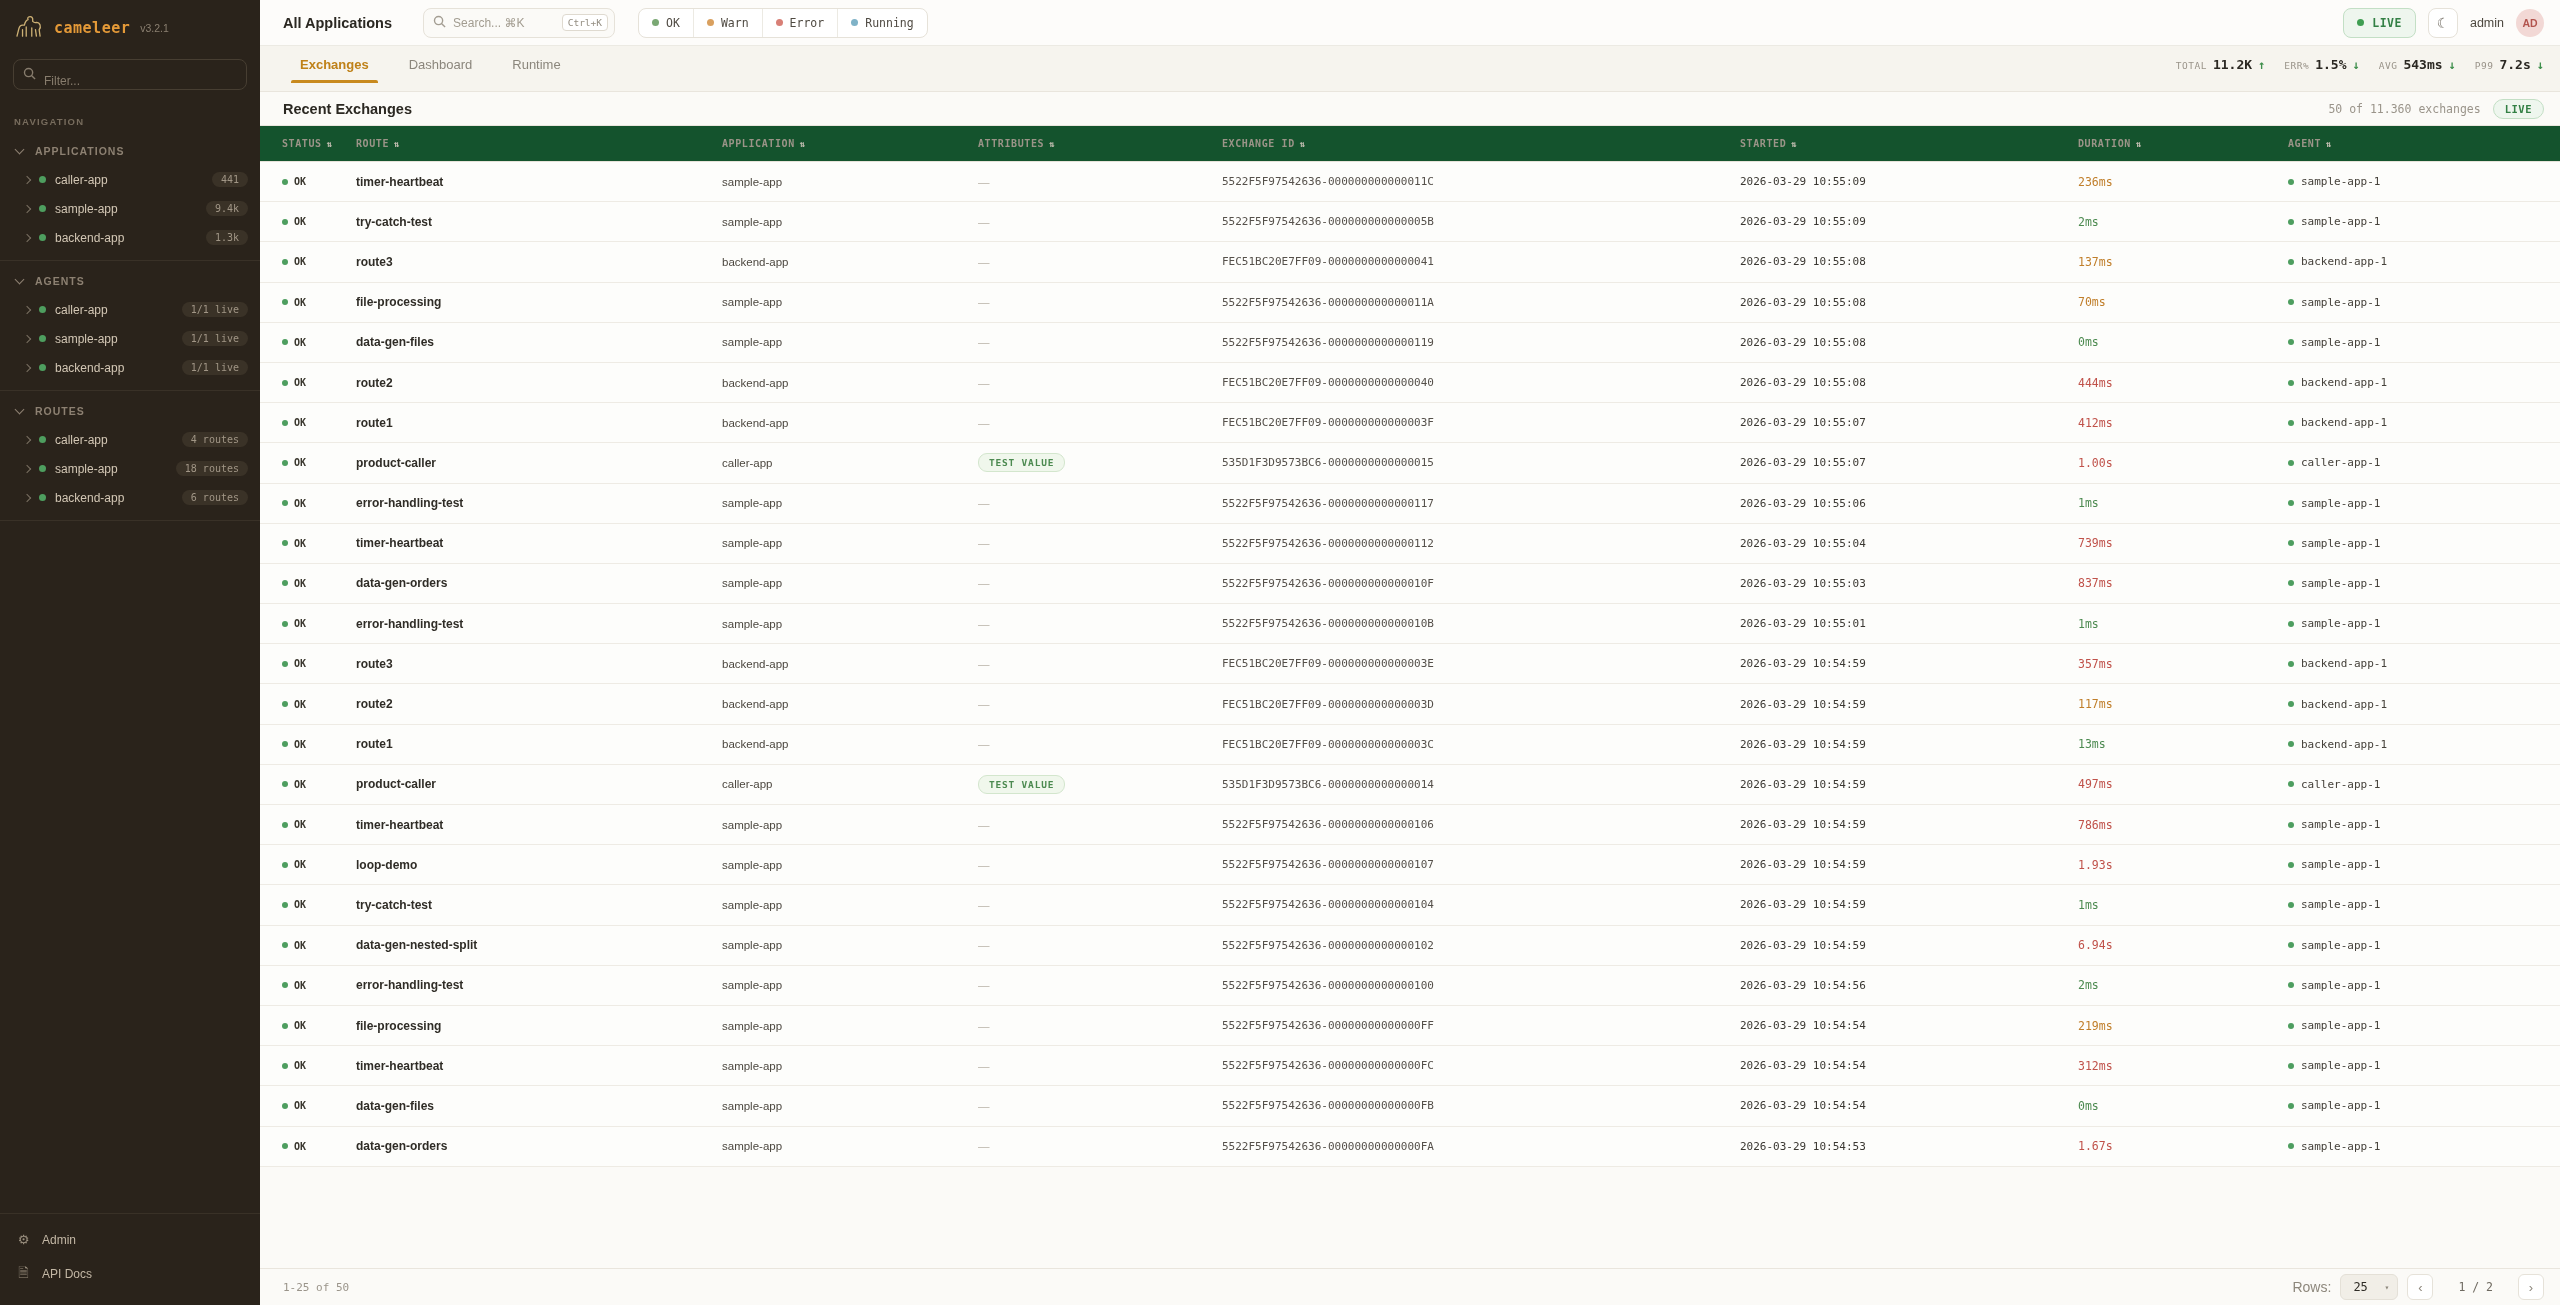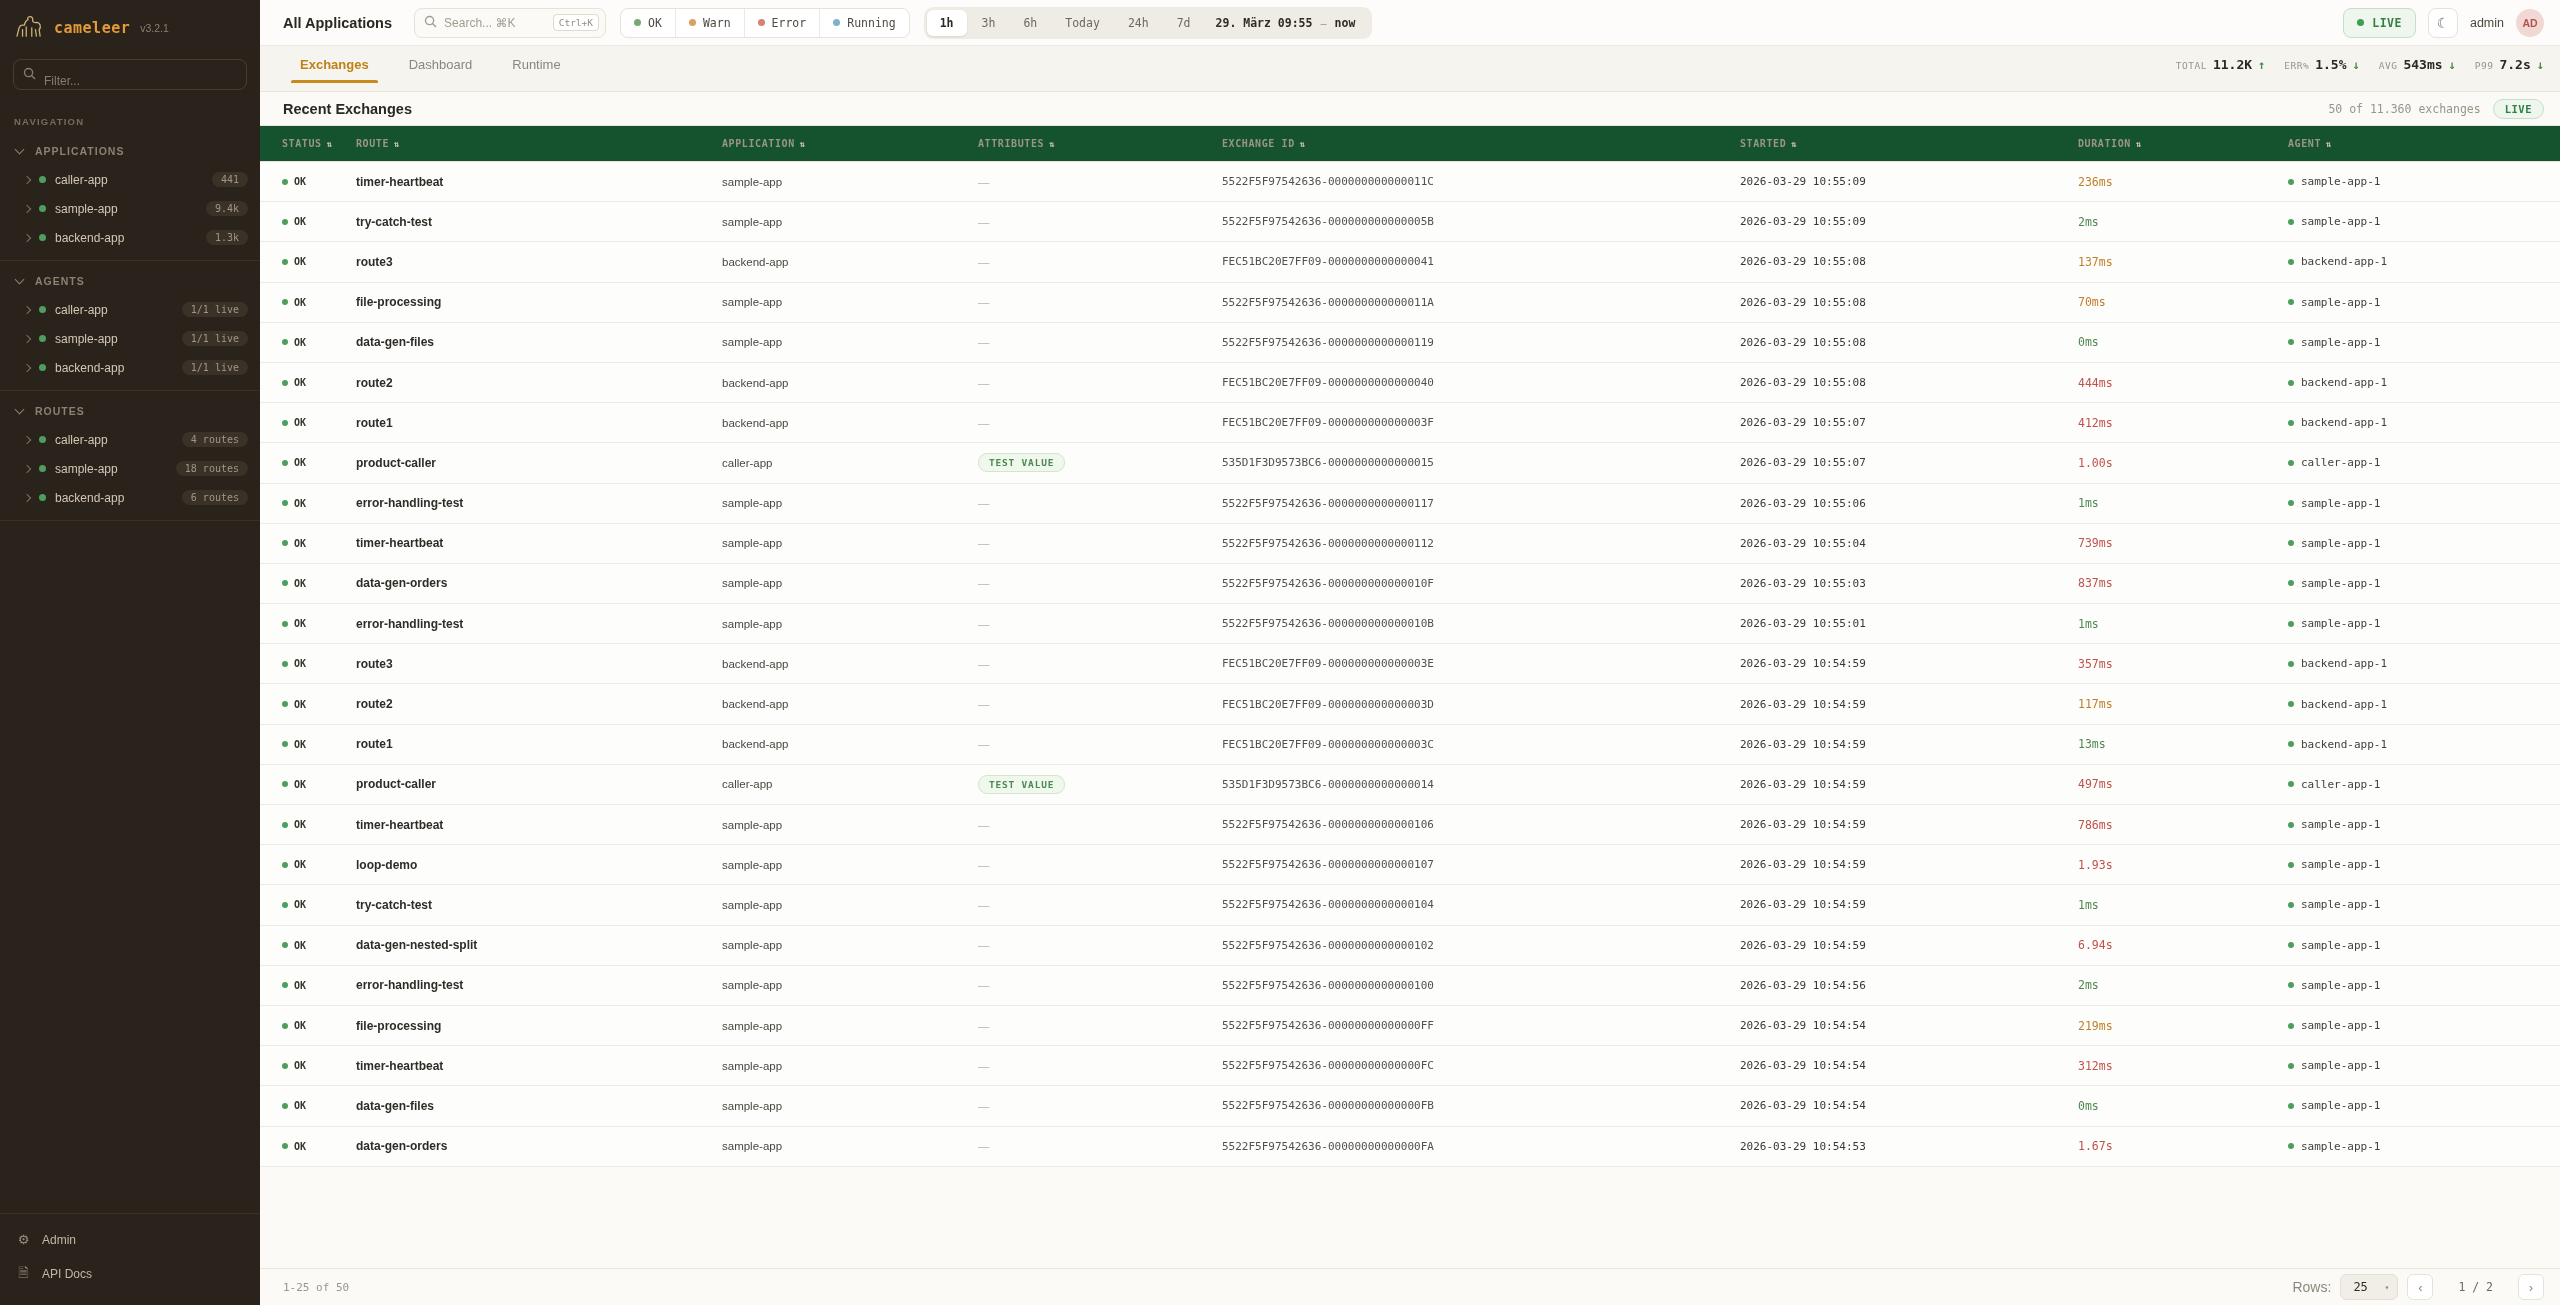--- a/index.html
+++ b/index.html
@@ -43,21 +43,21 @@
   }
   .sidebar-footer { border-top:1px solid #393127; padding:10px 0 12px 0; }
   .foot-item { display:flex; align-items:center; gap:11px; padding:8px 16px; cursor:pointer; color:#c3b7a5; font-size:12px; }
   .foot-icon { color:#9a8f7f; font-size:13px; width:15px; text-align:center; }
 
   
   .main { flex:1; display:flex; flex-direction:column; height:100%; background:#fbfaf7; }
 
   .topbar {
     height:46px; background:#fdfcfa; border-bottom:1px solid #eceae3;
-    display:flex; align-items:center; padding:0 16px 0 23px; gap:14px;
+    display:flex; align-items:center; padding:0 16px 0 23px; gap:23px;
   }
   .page-title { font-size:14.5px; font-weight:bold; color:#2b2822; margin-right:8px; }
   .searchbox {
     width:192px; height:30px; border:1px solid #e6e2d9; background:#fbfaf7; border-radius:8px;
     display:flex; align-items:center; padding:0 6px 0 9px; gap:7px; color:#a29c90;
   }
   .searchbox input { border:none; outline:none; background:transparent; flex:1; min-width:0; font-size:12px; color:#6d675e; }
   .searchbox input::placeholder { color:#a29c90; }
   .kbd {
     font-family:"DejaVu Sans Mono",monospace; font-size:9.5px; color:#948e82;
@@ -307,33 +307,20 @@
         <div class="chip">
           <span class="dot" style="background: rgb(216, 127, 118);"></span>
           <span class="lbl">Error</span>
         </div>
         <div class="chip">
           <span class="dot" style="background: rgb(127, 178, 199);"></span>
           <span class="lbl">Running</span>
         </div>
       </div>
 
-    <div class="segmented" id="time-segments">
-        <div class="seg active">1h</div>
-        <div class="seg">3h</div>
-        <div class="seg">6h</div>
-        <div class="seg">Today</div>
-        <div class="seg">24h</div>
-        <div class="seg">7d</div>
-        <div class="seg-date">
-          <span class="d">29. März 09:55</span>
-          <span class="sep">–</span>
-          <span class="d">now</span>
-        </div>
-      </div>
 
     <div class="topbar-right">
       <button class="live-btn">
         <span class="dot" style="background:#3f9e52"></span>
         <span>LIVE</span>
       </button>
       <button class="icon-btn">
         <span>☾</span>
       </button>
       <span class="user-name">admin</span>

